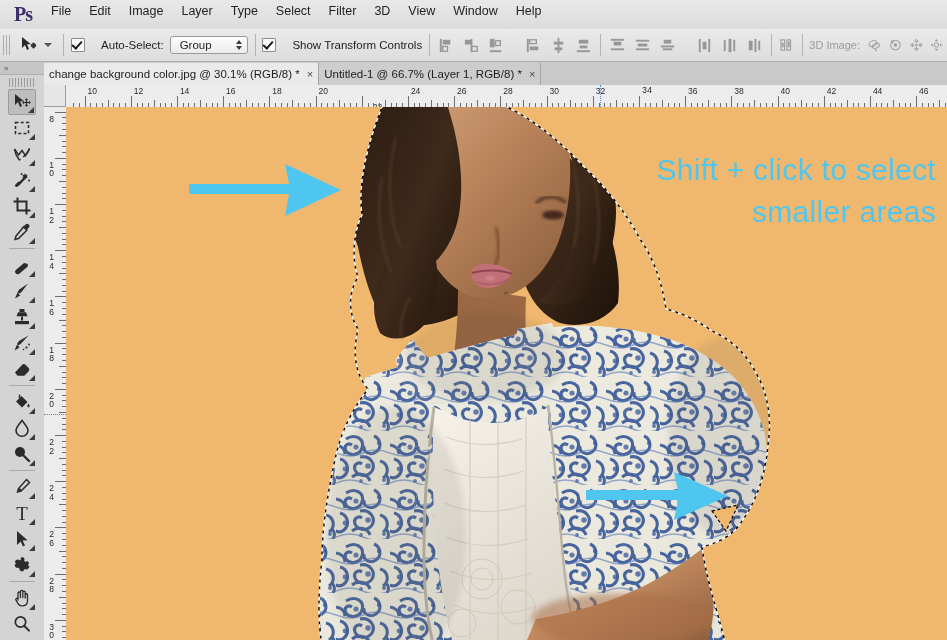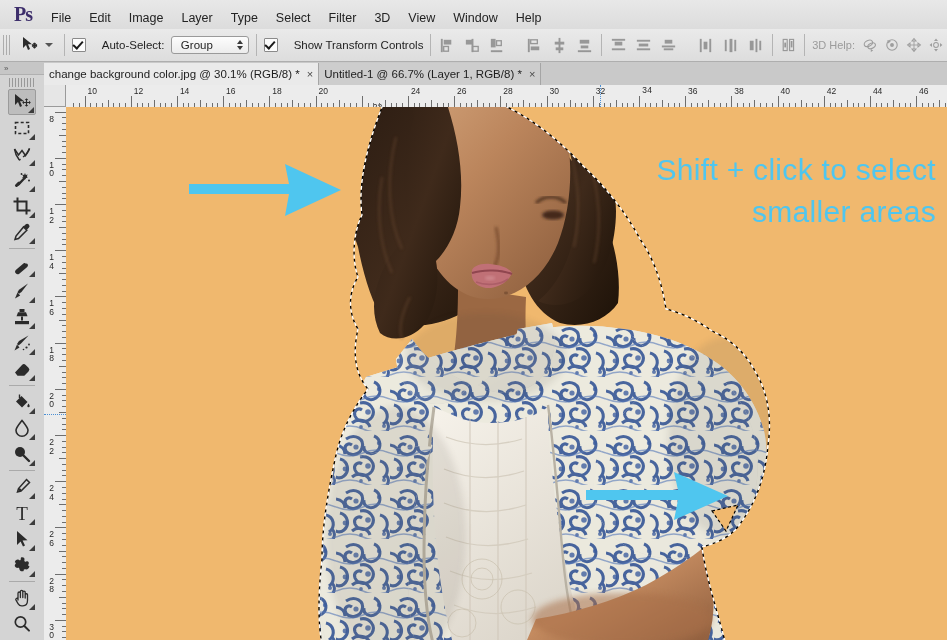--- a/index.html
+++ b/index.html
@@ -10,21 +10,21 @@
     background:#d4d4d4;
     -webkit-font-smoothing:antialiased;
   }
   .app{position:relative;width:947px;height:640px;overflow:hidden;background:#d4d4d4;}
 
   
   .menubar{
     position:absolute;left:0;top:0;width:947px;height:29px;
     background:linear-gradient(#e8e8e8,#dcdcdc);
     border-bottom:1px solid #b9b9b9;
-    display:flex;align-items:flex-end;
+    display:flex;align-items:flex-start;
   }
   .ps-logo{
     width:42px;height:29px;display:flex;align-items:center;justify-content:center;
     font-family:"Liberation Serif", serif;
     font-weight:bold;font-size:20px;color:#3d2e6b;letter-spacing:-1px;
     padding-left:4px;box-sizing:border-box;
   }
   .menu-item{
     font-size:12.5px;color:#232323;padding:4px 9px;white-space:nowrap;cursor:default;
   }
@@ -286,21 +286,21 @@
 
     <svg class="align-btn" style="width:22px;height:20px;" viewBox="0 0 22 20">
       <rect x="4" y="3" width="5" height="14" fill="none" stroke="#5a5a5a" stroke-width="1.4"></rect>
       <rect x="12" y="3" width="5" height="14" fill="none" stroke="#5a5a5a" stroke-width="1.4"></rect>
       <rect x="5.4" y="7" width="2.2" height="6" fill="#5a5a5a"></rect>
       <rect x="13.4" y="5" width="2.2" height="8" fill="#5a5a5a"></rect>
     </svg>
 
     <div class="vsep"></div>
 
-    <span class="label-3d">3D Help:</span>
+    <span class="label-3d">3D Image:</span>
 
     <svg class="icon3d" viewBox="0 0 20 20">
       <ellipse cx="8" cy="8" rx="5.5" ry="3.6" fill="none" stroke="#5a5a5a" stroke-width="1.4" transform="rotate(-25 8 8)"></ellipse>
       <ellipse cx="12" cy="11" rx="5" ry="3.2" fill="none" stroke="#5a5a5a" stroke-width="1.4" transform="rotate(-25 12 11)"></ellipse>
       <path d="M11 15 l3 2 l-3 1.6 z" fill="#5a5a5a"></path>
     </svg>
     <svg class="icon3d" viewBox="0 0 20 20">
       <circle cx="10" cy="10" r="6.5" fill="none" stroke="#5a5a5a" stroke-width="1.4"></circle>
       <circle cx="10" cy="10" r="2.4" fill="#5a5a5a"></circle>
       <path d="M4 4 l5 0.6 l-3.5 3.6 z" fill="#5a5a5a"></path>

